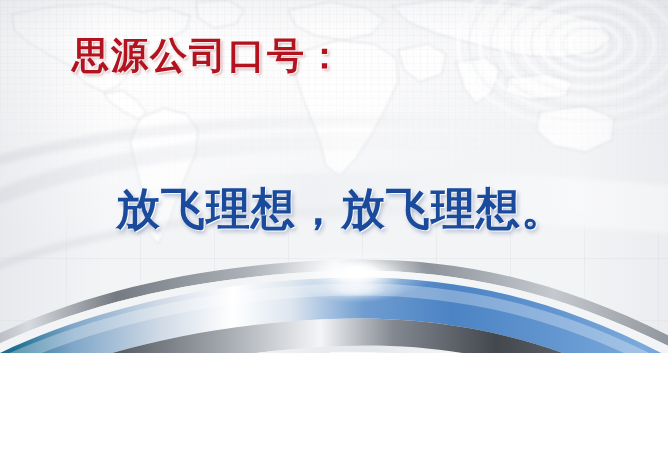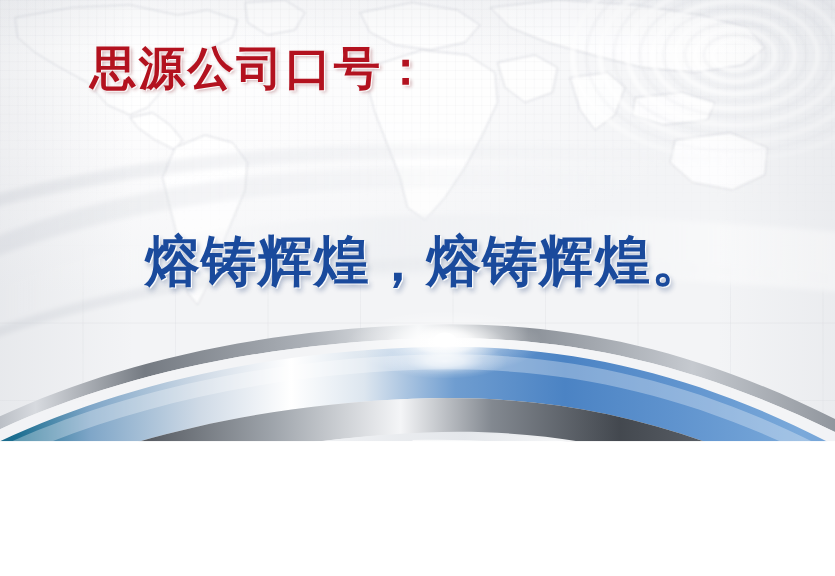--- a/index.html
+++ b/index.html
@@ -302,15 +302,15 @@
 
     <ellipse cx="356" cy="274" rx="78" ry="26" fill="url(#glintG)"></ellipse>
     <ellipse cx="356" cy="273" rx="26" ry="13" fill="url(#glintG2)"></ellipse>
     <ellipse cx="356" cy="272" rx="9" ry="6" fill="#ffffff"></ellipse>
 
     <ellipse cx="356" cy="289" rx="50" ry="14" fill="url(#glintG)" opacity="0.8"></ellipse>
   </svg>
 
   <div id="title-line">思源公司口号：</div>
 
-  <div id="slogan-line">熔铸辉煌，熔铸辉煌。</div>
+  <div id="slogan-line">放飞理想，放飞理想。</div>
 
 </div>
 
 </body></html>

